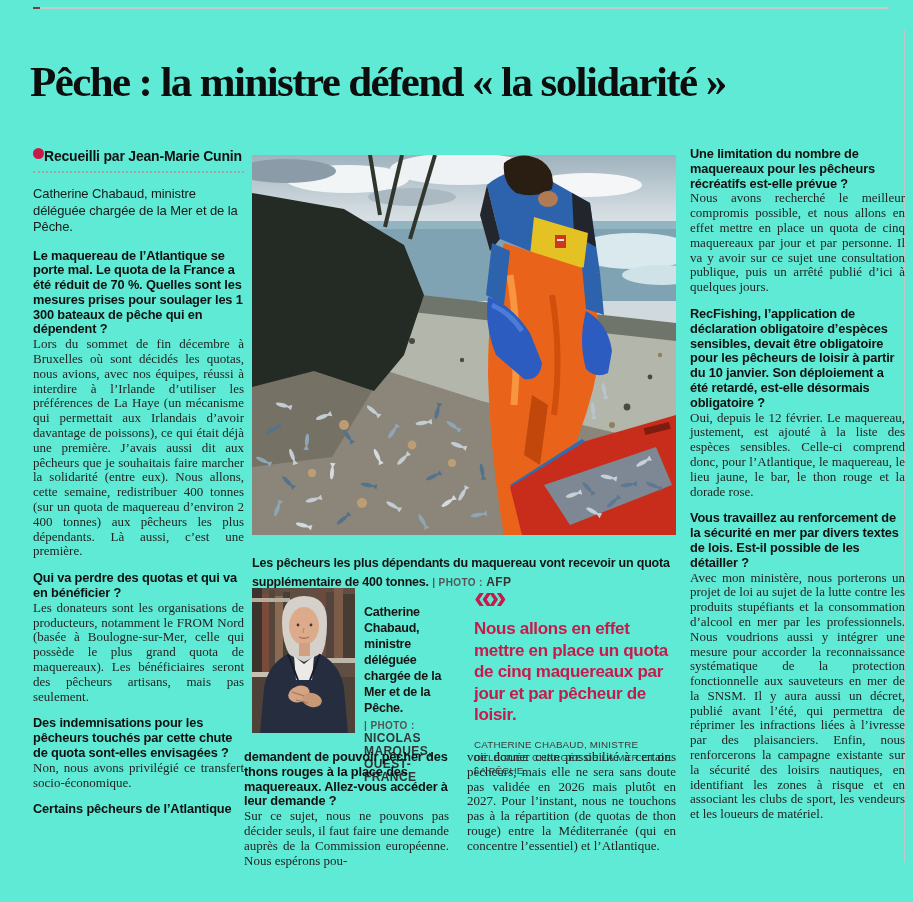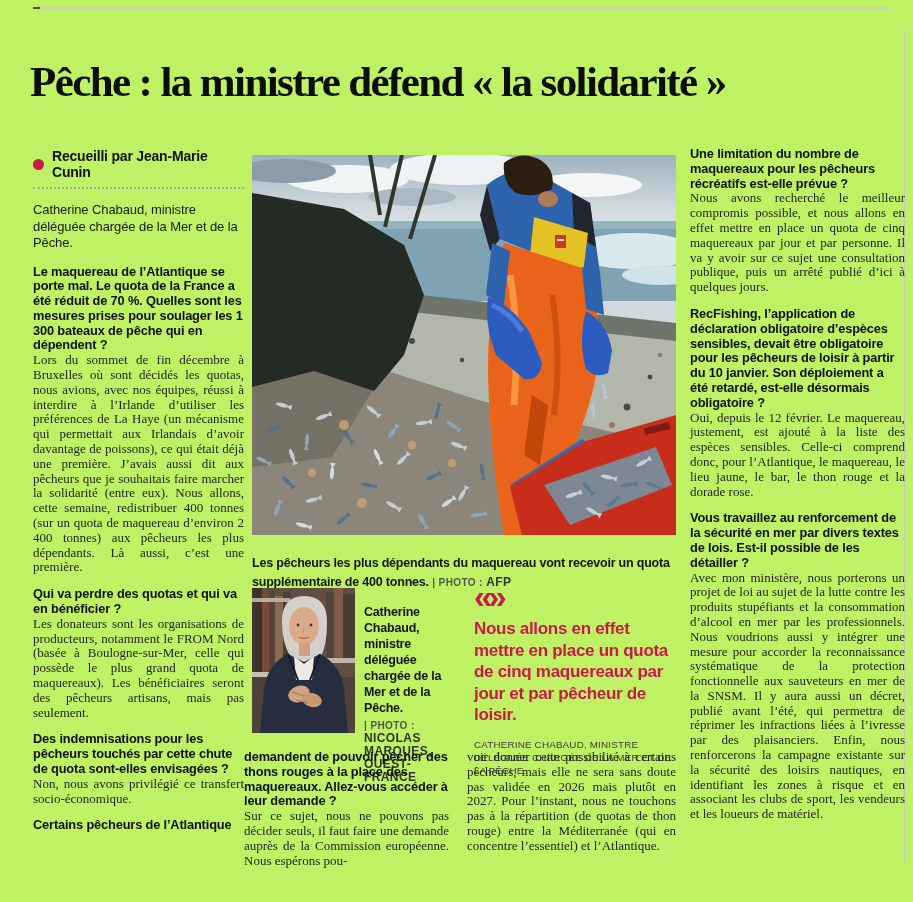--- a/index.html
+++ b/index.html
@@ -1,34 +1,34 @@
 <!DOCTYPE html>
 <html lang="fr"><head>
 <meta charset="utf-8">
 <style>
   html,body{margin:0;padding:0;background:#ffffff;}
-  .page{position:relative;width:913px;height:902px;background:#bef264;overflow:hidden;
+  .page{position:relative;width:913px;height:902px;background:#5eead4;overflow:hidden;
         font-family:"Liberation Sans",sans-serif;color:#111;}
   .abs{position:absolute;}
 
   
   .top-rule-tip{left:33px;top:7px;width:7px;height:2px;background:#7d3b35;}
   .top-rule{left:40px;top:7px;width:849px;height:2px;background:#c9c9c9;}
   .right-rule{left:904px;top:30px;width:1px;height:832px;background:#c6c6c6;}
 
   
   .headline{left:30px;top:30px;width:880px;
             font-family:"Liberation Serif",serif;font-weight:700;
             font-size:43px;line-height:1.05;letter-spacing:-1.6px;color:#0d0d0d;white-space:nowrap;}
   .standfirst{left:33px;top:87px;width:858px;font-size:20px;line-height:27px;
               letter-spacing:-0.2px;color:#121212;}
 
   
   .left-col{left:33px;top:148px;width:211px;}
-  .byline-row{display:flex;align-items:center;gap:8px;}
+  .byline-row{display:flex;align-items:flex-start;}
   .byline-dot{width:11px;height:11px;border-radius:50%;background:#c8194b;flex:0 0 auto;}
   .byline-text{font-weight:700;font-size:14px;letter-spacing:-0.2px;color:#121212;}
   .section-label{margin-top:8px;font-weight:700;font-size:20px;letter-spacing:-0.2px;color:#c8194b;}
   .dotted-rule{margin:7px 0 9px;border-bottom:2px dotted #a5a5a5;height:0;}
   .intro{font-size:13px;line-height:16.5px;letter-spacing:-0.1px;color:#1a1a1a;}
   .q{font-weight:700;font-size:12.8px;line-height:14.8px;letter-spacing:-0.15px;
      color:#101010;margin:12px 0 0;}
   .q.first{margin-top:4px;}
   .a{font-family:"Liberation Serif",serif;font-size:13px;line-height:14.8px;
      color:#242424;margin:0;text-align:justify;}

